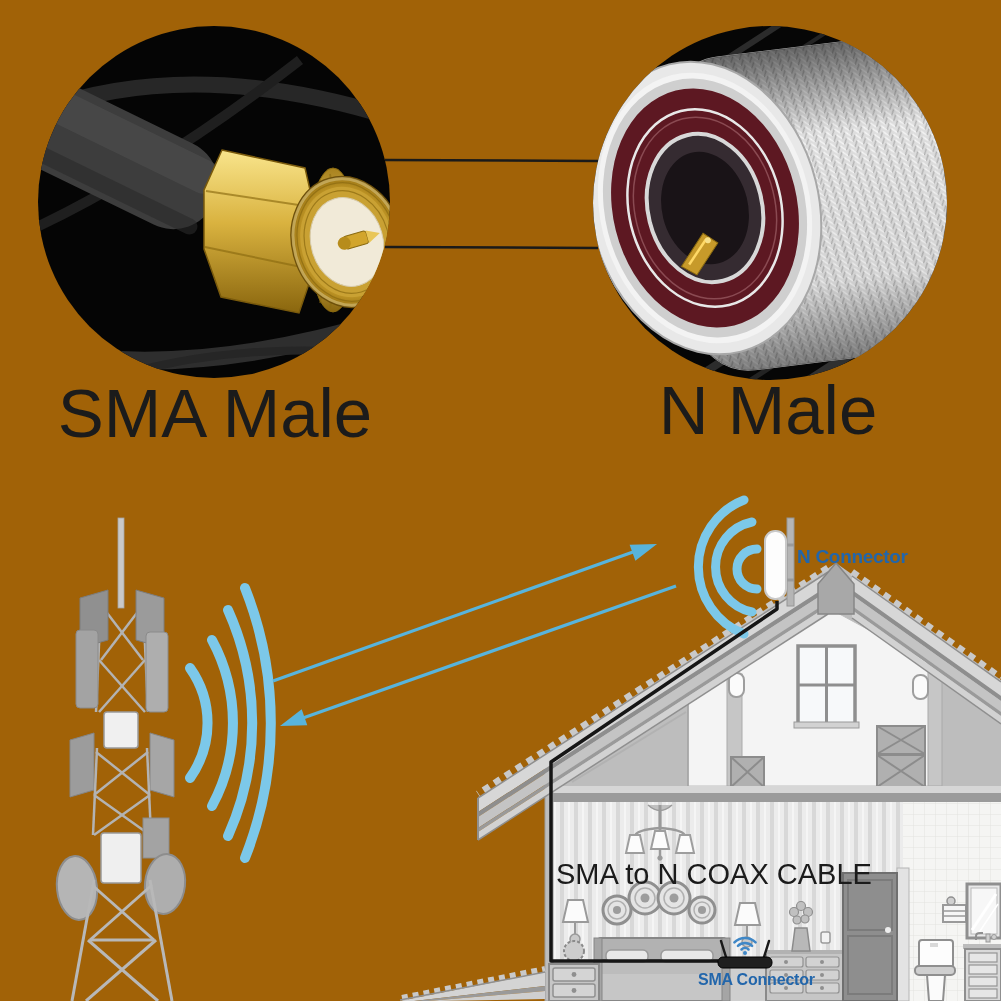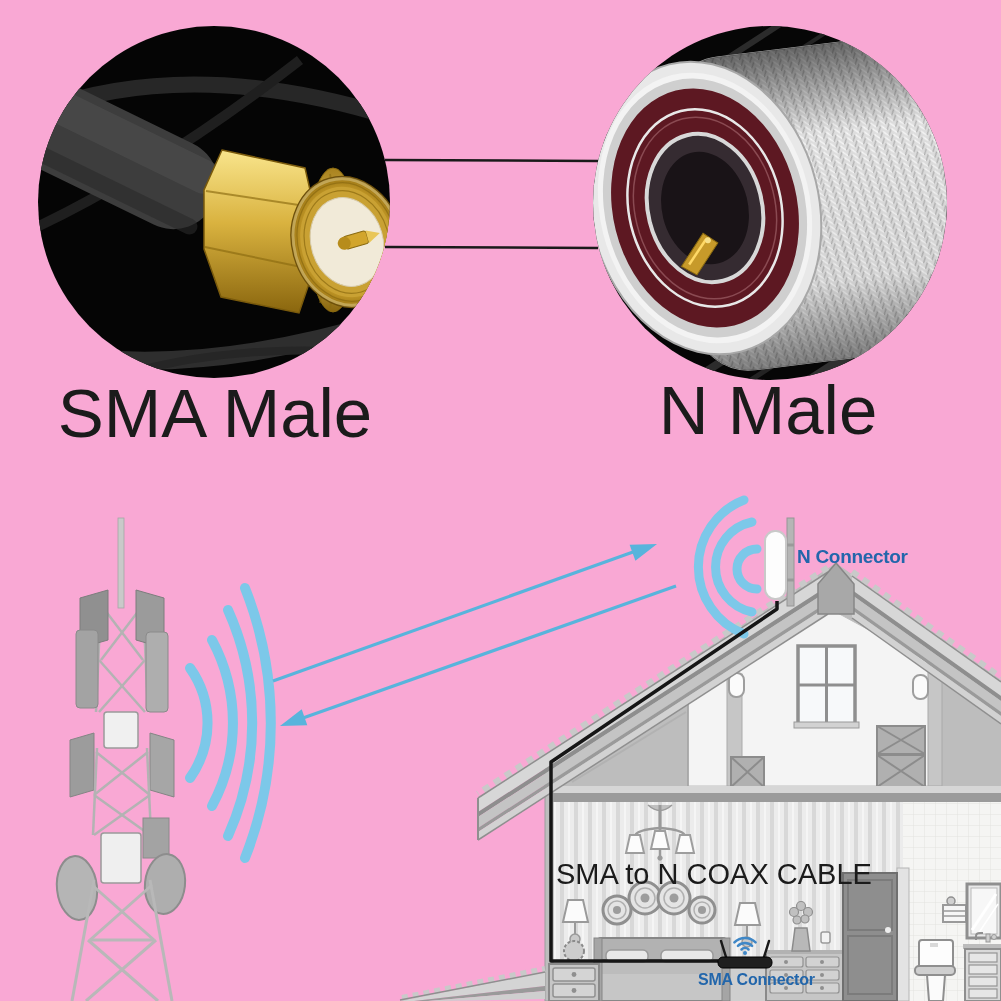--- a/index.html
+++ b/index.html
@@ -1,16 +1,16 @@
 <!DOCTYPE html>
 <html><head>
 <meta charset="utf-8">
 <style>
   html,body{margin:0;padding:0;background:#fff;}
-  .page{position:relative;width:1001px;height:1001px;background:#f9a8d4;overflow:hidden;
+  .page{position:relative;width:1001px;height:1001px;background:#a16207;overflow:hidden;
         font-family:"Liberation Sans",sans-serif;}
   svg{position:absolute;left:0;top:0;}
   text{font-family:"Liberation Sans",sans-serif;}
 </style>
 </head>
 <body>
 
 <div class="page">
 <svg width="1001" height="1001" viewBox="0 0 1001 1001">
   <defs>

